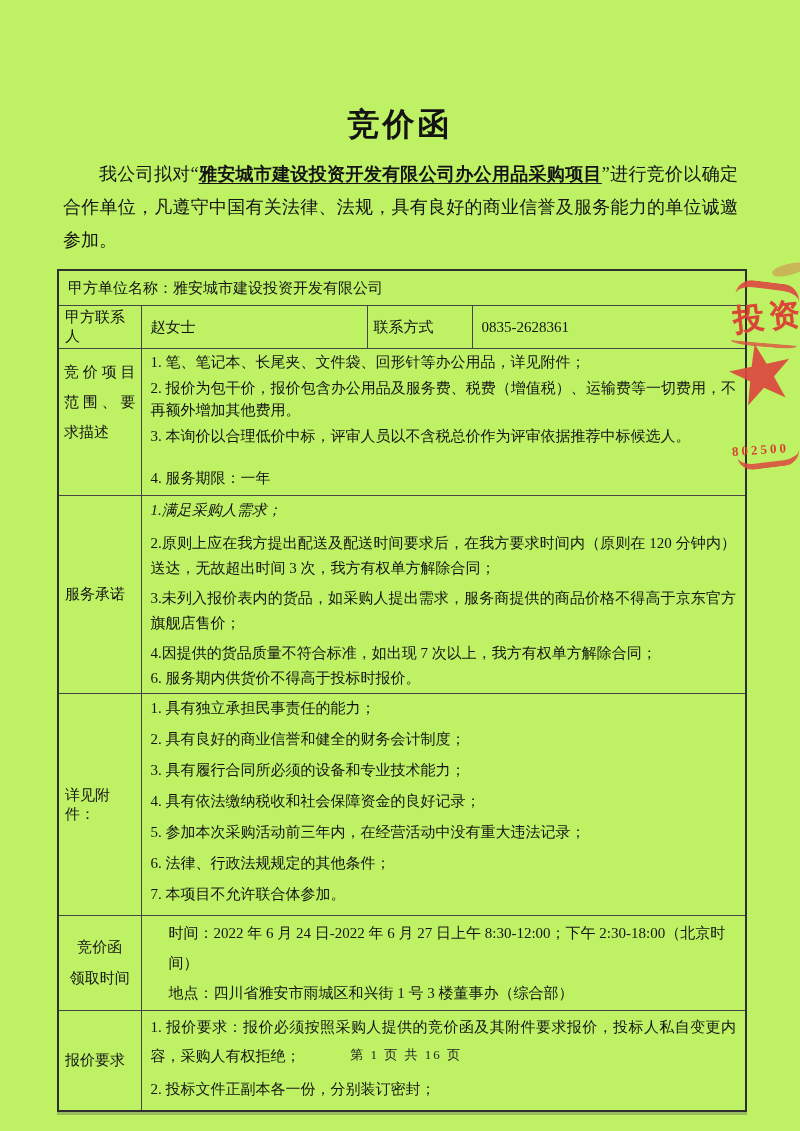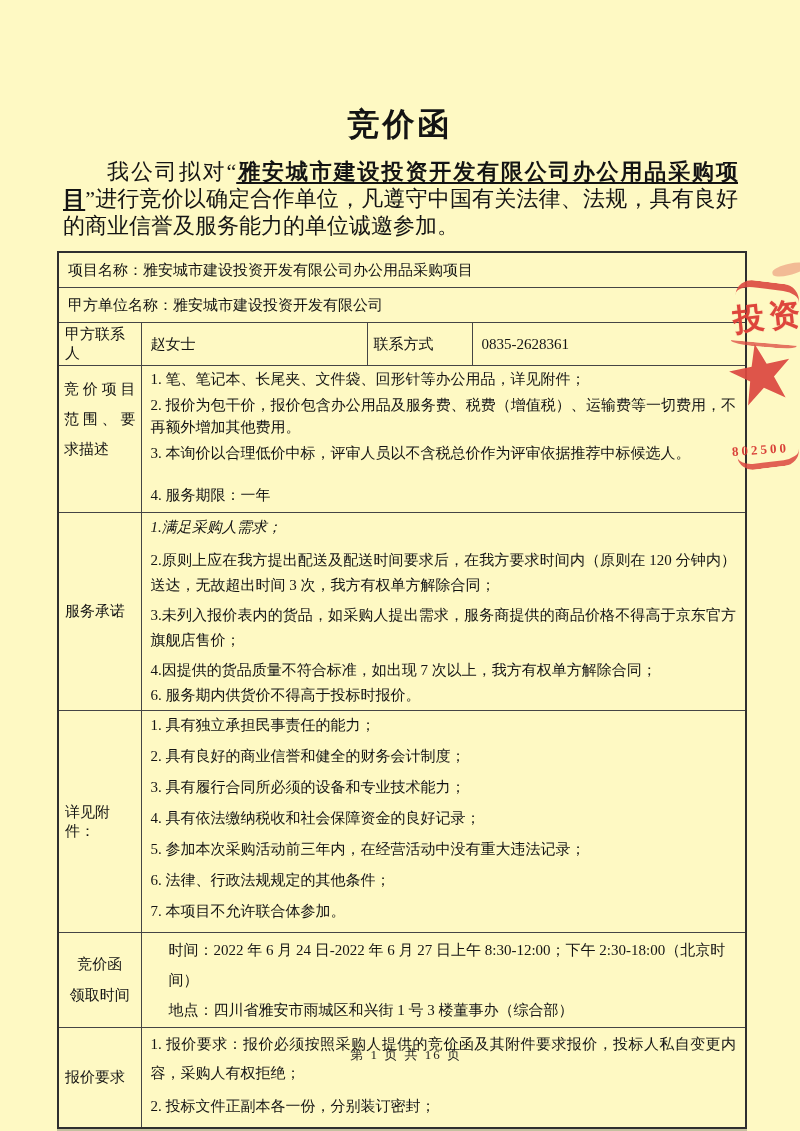--- a/index.html
+++ b/index.html
@@ -4,36 +4,36 @@
 <style>
   html, body { margin: 0; padding: 0; }
   body {
     font-family: "Liberation Serif", "DejaVu Serif", serif;
     background: #e9e9e9;
   }
   .page {
     position: relative;
     width: 800px;
     height: 1131px;
-    background: #fef9c3;
+    background: #bef264;
     overflow: hidden;
     color: #141414;
   }
   .doc-title {
     padding-top: 103px;
     text-align: center;
     font-size: 32px;
     font-weight: bold;
     letter-spacing: 3px;
     line-height: 42px;
   }
   .intro {
     margin: 13px 62px 10px 63px;
-    font-size: 22px;
-    line-height: 27px;
+    font-size: 18px;
+    line-height: 33px;
     text-align: justify;
     text-indent: 2em;
   }
   .intro .uline {
     text-decoration: underline;
     text-underline-offset: 3px;
     font-weight: bold;
   }
 
   table.bid-table {
@@ -168,23 +168,20 @@
 
   <table class="bid-table">
     <colgroup>
       <col style="width:83px">
         <col style="width:226px">
         <col style="width:105px">
         <col style="width:274px">
     </colgroup>
 
     <tbody>
-        <tr class="r-one">
-      <td colspan="4">项目名称：雅安城市建设投资开发有限公司办公用品采购项目</td>
-    </tr>
 
     <tr class="r-two">
       <td colspan="4">甲方单位名称：雅安城市建设投资开发有限公司</td>
     </tr>
 
     <tr class="r-contact">
       <td class="lbl mid">甲方联系人</td>
       <td>赵女士</td>
       <td class="lbl mid">联系方式</td>
       <td>0835-2628361</td>

